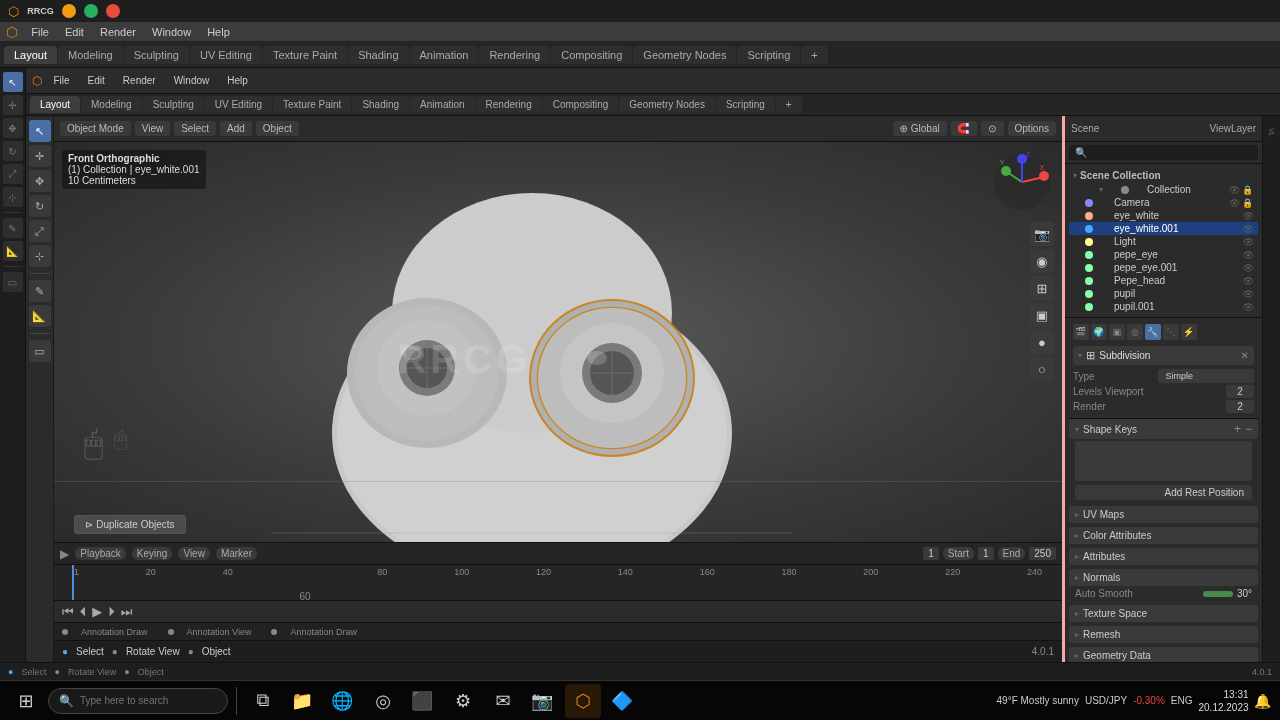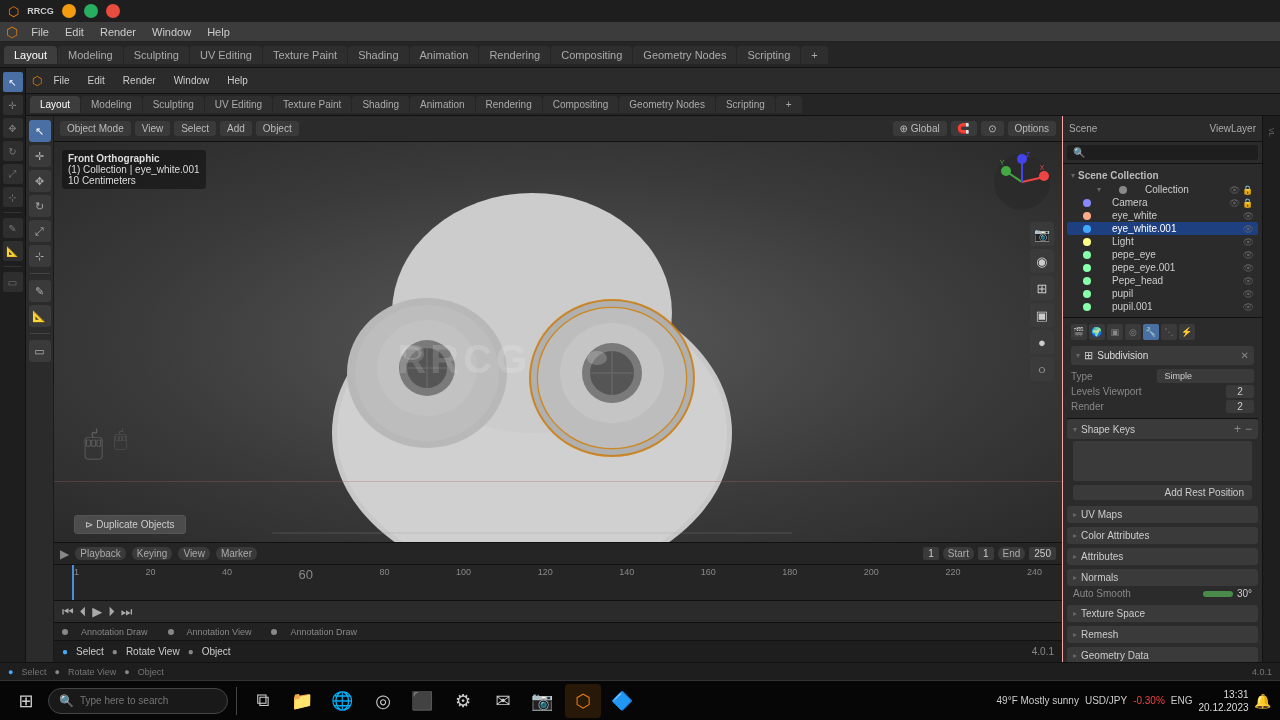--- a/index.html
+++ b/index.html
@@ -275,21 +275,21 @@
       opacity: 0.5;
       color: #777;
     }
 
     
     #right-panel {
       width: 200px;
       background: #2b2b2b;
       display: flex;
       flex-direction: column;
-      border-left: 1px solid #fca5a5;
+      border-left: 3px solid #fca5a5;
       flex-shrink: 0;
       font-size: 10px;
     }
 
     #right-panel-header {
       height: 26px;
       background: #2b2b2b;
       display: flex;
       align-items: center;
       padding: 0 6px;
@@ -797,21 +797,21 @@
               </div>
             </div>
 
             <div id="timeline-ruler" style="position:relative; height:28px; background:#252525; overflow:hidden;">
               <div id="timeline-playhead"></div>
 
               <div style="position:absolute; top:2px; left:0; right:0; display:flex; padding:0 20px; justify-content:space-between;">
                 <span style="font-size:9px; color:#888;">1</span>
                 <span style="font-size:9px; color:#888;">20</span>
                 <span style="font-size:9px; color:#888;">40</span>
-                <span style="font-size:13px; color:#888;">60</span>
+                <span style="font-size:10px; color:#888;margin-top:24px;">60</span>
                 <span style="font-size:9px; color:#888;">80</span>
                 <span style="font-size:9px; color:#888;">100</span>
                 <span style="font-size:9px; color:#888;">120</span>
                 <span style="font-size:9px; color:#888;">140</span>
                 <span style="font-size:9px; color:#888;">160</span>
                 <span style="font-size:9px; color:#888;">180</span>
                 <span style="font-size:9px; color:#888;">200</span>
                 <span style="font-size:9px; color:#888;">220</span>
                 <span style="font-size:9px; color:#888;">240</span>
               </div>

